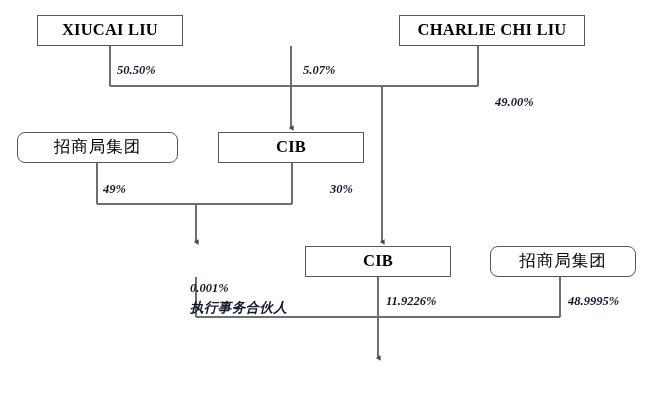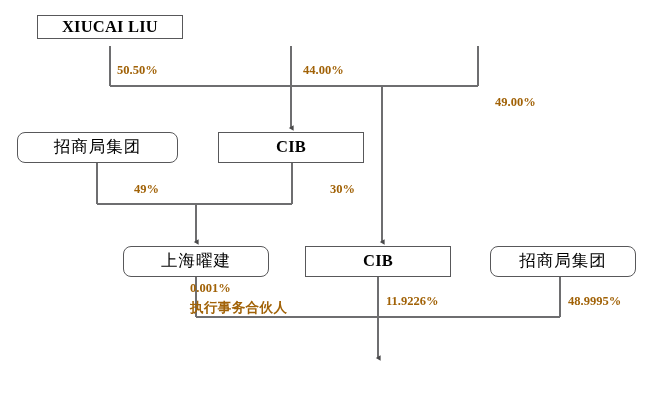--- a/index.html
+++ b/index.html
@@ -44,24 +44,25 @@
     font-weight: normal;
     font-size: 16.5px;
     letter-spacing: 1px;
     border-radius: 8px;
   }
   .edge-label {
     position: absolute;
     font-family: "Liberation Serif", "DejaVu Serif", serif;
     font-weight: bold;
     font-size: 12.5px;
-    color: #a16207;
+    color: #0f172a;
     white-space: pre;
     line-height: 1.35;
     z-index: 4;
+    font-style: italic;
   }
   .edge-label.cjk-note {
     font-weight: bold;
     letter-spacing: 0.4px;
   }
 </style>
 </head>
 <body>
 
 <div id="chart-root">
@@ -89,42 +90,42 @@
       <path d="M97,204 L292,204"></path>
       <path d="M196,204 L196,242" marker-end="url(#arrowhead)"></path>
 
       <path d="M196,277 L196,317"></path>
       <path d="M560,277 L560,317"></path>
       <path d="M196,317 L560,317"></path>
       <path d="M378,277 L378,358" marker-end="url(#arrowhead)"></path>
     </g>
   </svg>
 
-  <div class="node-box latin" style="left:37px; top:15px; width:146px; height:24px;">XIUCAI LIU</div>
+  <div class="node-box latin" style="left:37px; top:15px; width:146px; height:31px;">XIUCAI LIU</div>
 
 
+  <div class="node-box latin" style="left:399px; top:15px; width:186px; height:31px;">CHARLIE CHI LIU</div>
 
   <div class="node-box cjk" style="left:17px; top:132px; width:161px; height:31px;">招商局集团</div>
 
   <div class="node-box latin" style="left:218px; top:132px; width:146px; height:31px;">CIB</div>
 
-  <div class="node-box cjk" style="left:123px; top:246px; width:146px; height:31px;">上海曜建</div>
 
   <div class="node-box latin" style="left:305px; top:246px; width:146px; height:31px;">CIB</div>
 
   <div class="node-box cjk" style="left:490px; top:246px; width:146px; height:31px;">招商局集团</div>
 
 
   <div class="edge-label" style="left:117px; top:62px;">50.50%</div>
 
-  <div class="edge-label" style="left:303px; top:62px;">44.00%</div>
+  <div class="edge-label" style="left:303px; top:62px;">5.07%</div>
 
   <div class="edge-label" style="left:495px; top:62px;margin-top:32px;">49.00%</div>
 
-  <div class="edge-label" style="left:103px; top:181px;margin-left:31px;">49%</div>
+  <div class="edge-label" style="left:103px; top:181px;">49%</div>
 
   <div class="edge-label" style="left:330px; top:181px;">30%</div>
 
   <div class="edge-label" style="left:190px; top:280px;">0.001%</div>
 
   <div class="edge-label cjk-note" style="left:190px; top:299px; font-size:13.5px;">执行事务合伙人</div>
 
   <div class="edge-label" style="left:386px; top:293px;">11.9226%</div>
 
   <div class="edge-label" style="left:568px; top:293px;">48.9995%</div>

